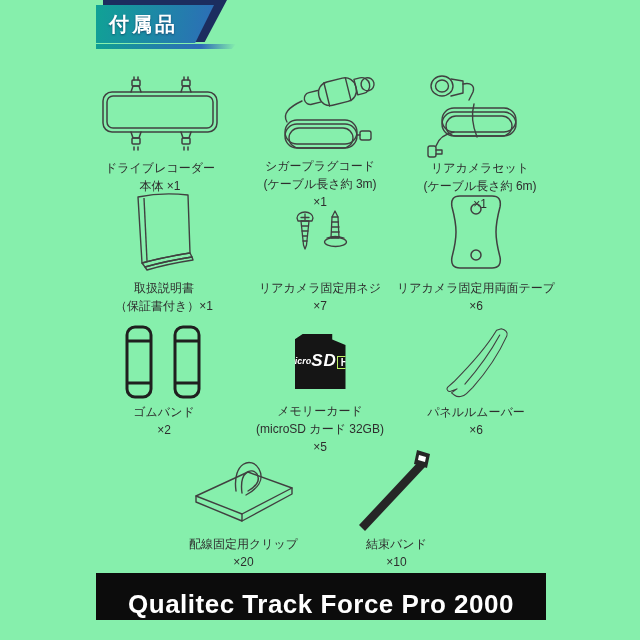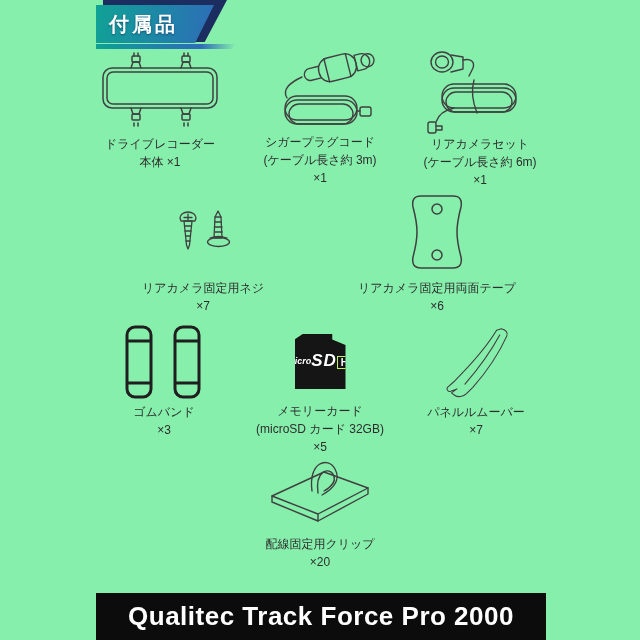--- a/index.html
+++ b/index.html
@@ -26,21 +26,21 @@
     text-shadow:0 1px 2px rgba(10,30,70,.55);
   }
   .badge-underline {
     position:absolute; left:0; top:44px; width:140px; height:5px;
     background:linear-gradient(90deg,#0fa093,#2e6cb8 75%,rgba(46,108,184,0));
     clip-path:polygon(0 0,100% 0,97% 100%,0 100%);
   }
 
   
   .row { position:absolute; left:86px; width:468px; display:flex; }
-  .row-1 { top:44px;  height:132px;gap:12px; }
+  .row-1 { top:68px;  height:132px;gap:12px; }
   .row-2 { top:190px; height:134px; }
   .row-3 { top:324px; height:132px; }
   .row-4 { top:440px; height:138px; justify-content:center; }
   .cell { flex:1 1 0; display:flex; flex-direction:column; align-items:center; min-width:0; }
   .row-4 .cell { flex:0 0 153px; }
   .art { display:flex; align-items:center; justify-content:center; }
   .row-1 .art { height:88px; }
   .row-2 .art { height:86px; }
   .row-3 .art { height:76px; }
   .row-4 .art { height:92px; }
@@ -58,22 +58,22 @@
     display:flex; flex-direction:row; align-items:center; justify-content:center;
     color:#ffffff;
     padding-left:6px;
   }
   .sd-micro { font-size:9px;  font-style:italic; font-weight:bold; line-height:1; }
   .sd-sd    { font-size:17px; font-style:italic; font-weight:bold; line-height:1.1; letter-spacing:1px; }
   .sd-hc    { font-size:10px;  font-weight:bold; line-height:1.1; border:1px solid #bef264; padding:0 3px; margin-top:2px; }
 
   
   .footer {
-    position:absolute; left:96px; top:593px; width:450px; height:47px;
-    background:#0c0c0c; display:flex; align-items:center; justify-content:center;
+    position:absolute; left:96px; top:573px; width:450px; height:47px;
+    background:#0c0c0c; display:flex; align-items:flex-end; justify-content:center;
   }
   .footer-text { color:#ffffff; font-size:26px; font-weight:bold; letter-spacing:0.5px; }
 </style>
 </head>
 <body>
 
 <div class="canvas">
 
   <div class="badge-wrap">
     <div class="badge-back"></div>
@@ -152,20 +152,34 @@
       </div>
       <div class="label">リアカメラセット
 (ケーブル長さ約 6m)
 ×1</div>
     </div>
   </div>
 
   <div class="row row-2">
     <div class="cell">
       <div class="art">
+        <svg width="128" height="88" viewBox="0 0 128 88">
+          <g fill="none" stroke="#404040" stroke-width="1.4" stroke-linejoin="round">
+            <path d="M38 8 Q62 3 88 6 L90 64 Q64 68 42 74 Z"></path>
+            <path d="M42 74 Q64 68 90 64 L92 68 Q66 72 45 78 Z"></path>
+            <path d="M45 78 Q66 72 92 68 L93 71 Q67 75 47 81 Z"></path>
+            <path d="M44 9 L47 72"></path>
+          </g>
+        </svg>
+      </div>
+      <div class="label">取扱説明書
+（保証書付き）×1</div>
+    </div>
+    <div class="cell">
+      <div class="art">
         <svg width="128" height="58" viewBox="0 0 128 58">
           <g fill="none" stroke="#404040" stroke-width="1.3" stroke-linecap="round" stroke-linejoin="round">
             <path d="M41 14 a8 6 0 0 1 16 0 l-1 3 h-14 z"></path>
             <path d="M49 10 v6 M45 13.5 h8"></path>
             <path d="M45 17 h8 l-2.5 24 l-1.5 4 l-1.5 -4 z"></path>
             <path d="M45.5 22 h7 M46 27 h6 M46.5 32 h5 M47 37 h4"></path>
             <path d="M76 13 l3 -6 l3 6"></path>
             <path d="M76 13 h6 l1 21 h-8 z"></path>
             <path d="M76 18 h6.5 M76 23 h7 M75.8 28 h7.4 M75.6 33 h7.8"></path>
             <ellipse cx="79.5" cy="38" rx="11" ry="4.5"></ellipse>
@@ -197,21 +211,21 @@
         <svg width="128" height="78" viewBox="0 0 128 78">
           <g fill="none" stroke="#1f1f1f" stroke-width="3">
             <rect x="27" y="4" width="24" height="70" rx="8"></rect>
             <path d="M27 18 h24 M27 60 h24"></path>
             <rect x="75" y="4" width="24" height="70" rx="8"></rect>
             <path d="M75 18 h24 M75 60 h24"></path>
           </g>
         </svg>
       </div>
       <div class="label">ゴムバンド
-×3</div>
+×2</div>
     </div>
     <div class="cell">
       <div class="art">
         <div class="sd-card">
           <div class="sd-micro">micro</div>
           <div class="sd-sd">SD</div>
           <div class="sd-hc">HC</div>
         </div>
       </div>
       <div class="label">メモリーカード
@@ -221,39 +235,52 @@
     <div class="cell">
       <div class="art">
         <svg width="128" height="76" viewBox="0 0 128 96">
           <g fill="none" stroke="#404040" stroke-width="1.4" stroke-linejoin="round" stroke-linecap="round">
             <path d="M96 6 C 101 7 105 11 103 15 C 93 37 76 62 60 80 L52 88 C 48 92 41 93 37 90 L33 87 L40 82 L32 85 C 29 86 26 83 28 80 L36 73 C 54 55 78 28 90 8 Z"></path>
             <path d="M94 14 C 82 36 64 60 50 76"></path>
           </g>
         </svg>
       </div>
       <div class="label">パネルルムーバー
-×7</div>
+×6</div>
     </div>
   </div>
 
   <div class="row row-4">
     <div class="cell">
       <div class="art">
         <svg width="128" height="92" viewBox="0 0 128 92">
           <g fill="none" stroke="#404040" stroke-width="1.4" stroke-linejoin="round" stroke-linecap="round">
             <path d="M16 56 L68 32 L112 48 L62 74 Z"></path>
             <path d="M16 56 v6 L62 81 v-7"></path>
             <path d="M112 48 v6 L62 81"></path>
             <path d="M56 51 C 52 22 72 16 79 29 C 85 40 77 49 66 55"></path>
             <path d="M62 53 C 59 31 72 27 77 34 C 81 41 75 47 68 51"></path>
           </g>
         </svg>
       </div>
       <div class="label">配線固定用クリップ
 ×20</div>
     </div>
+    <div class="cell">
+      <div class="art">
+        <svg width="128" height="92" viewBox="0 0 128 92">
+          <g stroke-linejoin="round">
+            <polygon points="86,21 92,27 32,91 26,85" fill="#262626"></polygon>
+            <polygon points="84,10 97,14 94,28 81,24" fill="#262626"></polygon>
+            <polygon points="86,15 93,17 92,22 85,20" fill="#ffffff"></polygon>
+          </g>
+        </svg>
+      </div>
+      <div class="label">結束バンド
+×10</div>
+    </div>
   </div>
 
   <div class="footer">
     <span class="footer-text">Qualitec Track Force Pro 2000</span>
   </div>
 
 </div>
 
 </body></html>

